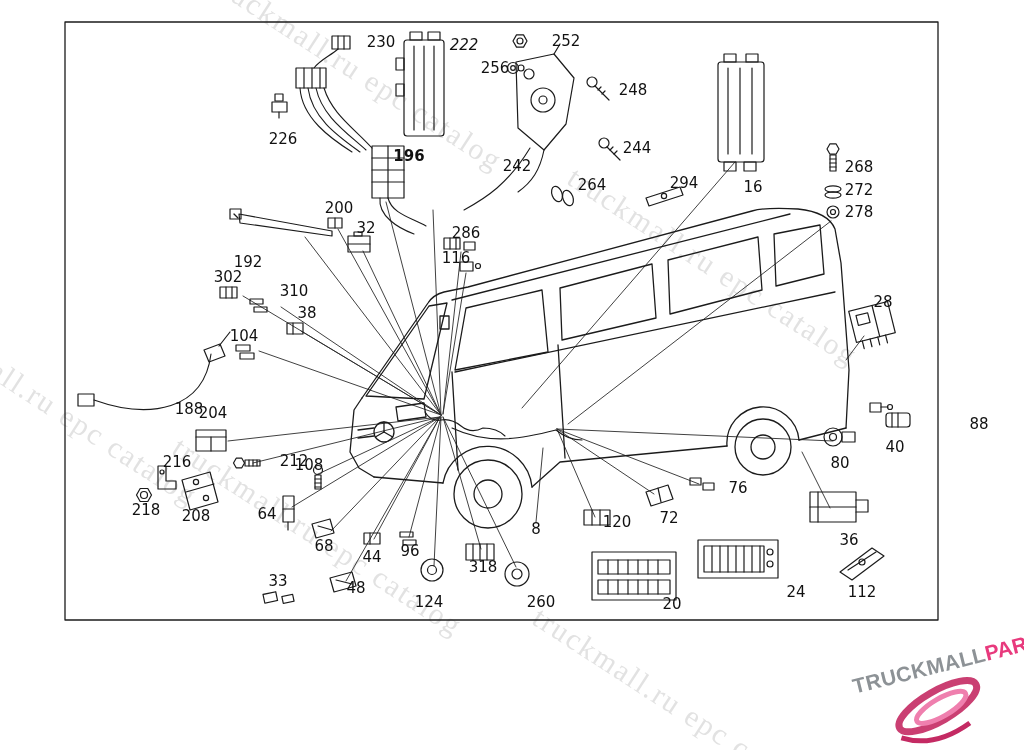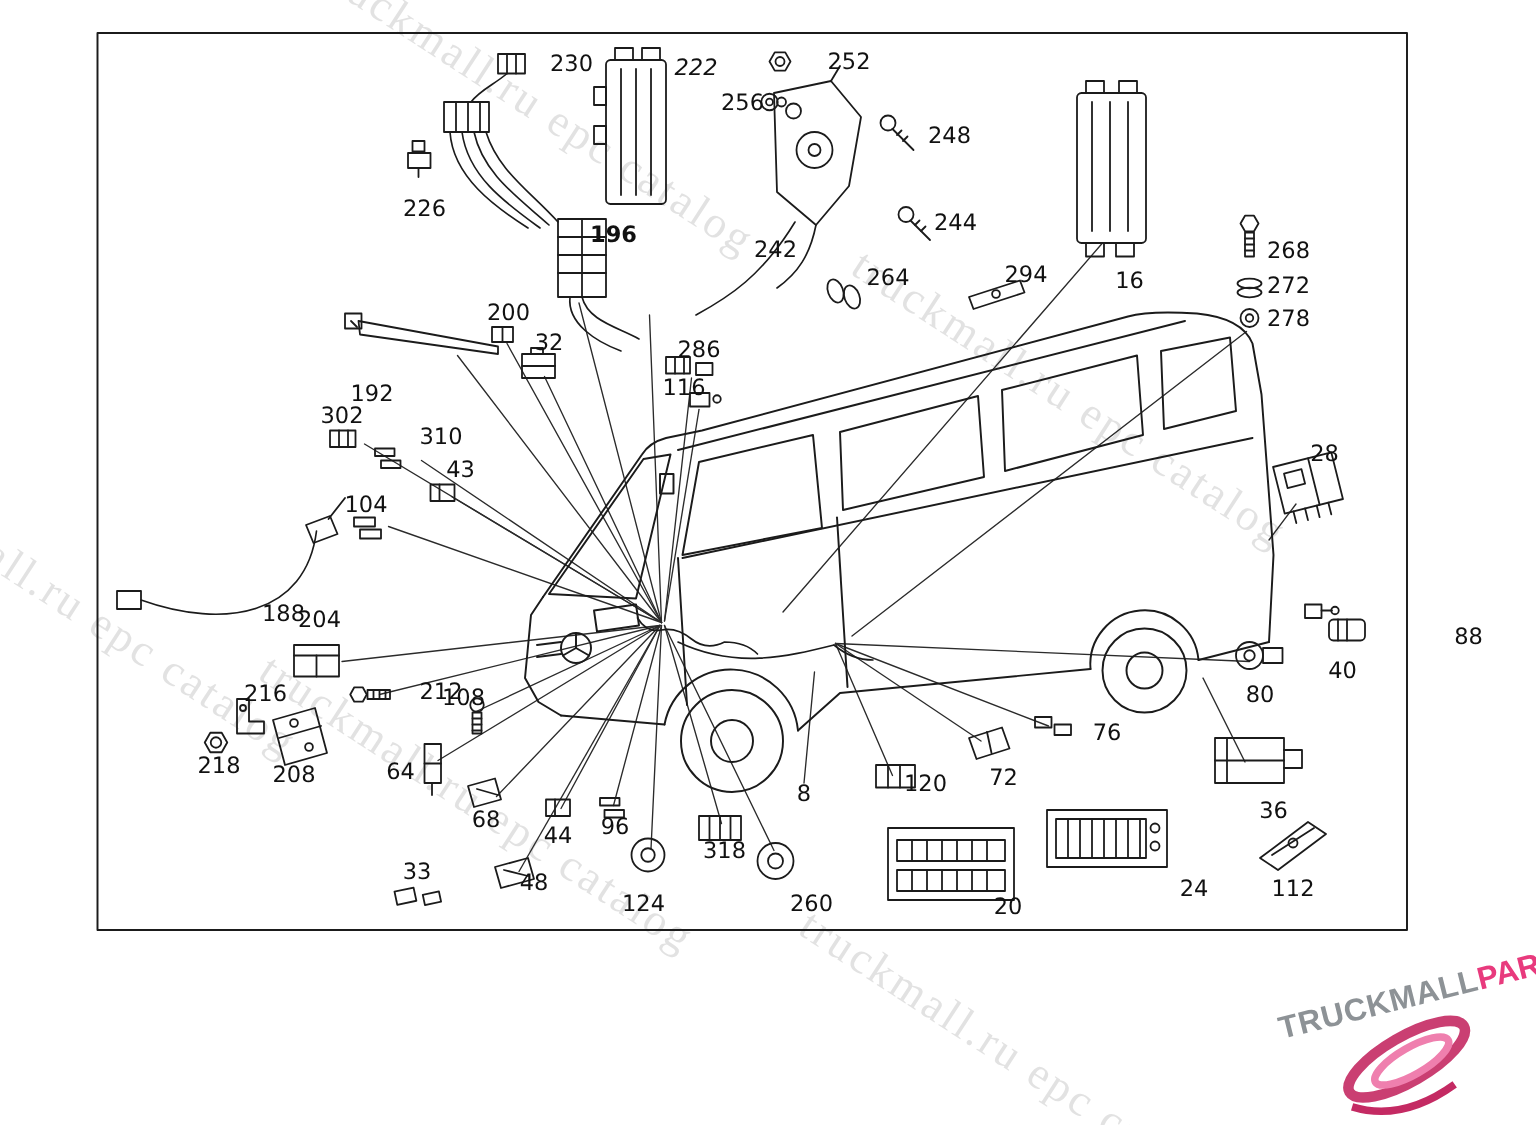--- a/index.html
+++ b/index.html
@@ -425,21 +425,21 @@
       <span class="part-label" style="left: 859px; top: 167px;">268</span>
       <span class="part-label" style="left: 859px; top: 190px;">272</span>
       <span class="part-label" style="left: 859px; top: 212px;">278</span>
       <span class="part-label" style="left: 339px; top: 208px;">200</span>
       <span class="part-label" style="left: 366px; top: 228px;">32</span>
       <span class="part-label" style="left: 466px; top: 233px;">286</span>
       <span class="part-label" style="left: 456px; top: 258px;">116</span>
       <span class="part-label" style="left: 248px; top: 262px;">192</span>
       <span class="part-label" style="left: 228px; top: 277px;">302</span>
       <span class="part-label" style="left: 294px; top: 291px;">310</span>
-      <span class="part-label" style="left: 307px; top: 313px;">43</span>
+      <span class="part-label" style="left: 307px; top: 313px;">38</span>
       <span class="part-label" style="left: 244px; top: 336px;">104</span>
       <span class="part-label" style="left: 883px; top: 302px;">28</span>
       <span class="part-label" style="left: 189px; top: 409px; text-align: right;">188</span>
       <span class="part-label" style="left: 213px; top: 413px;">204</span>
       <span class="part-label" style="left: 177px; top: 462px;">216</span>
       <span class="part-label" style="left: 269px; top: 461px; margin-left: 25px;">212</span>
       <span class="part-label" style="left: 309px; top: 465px;">108</span>
       <span class="part-label" style="left: 146px; top: 510px;">218</span>
       <span class="part-label" style="left: 196px; top: 516px;">208</span>
       <span class="part-label" style="left: 267px; top: 514px;">64</span>

